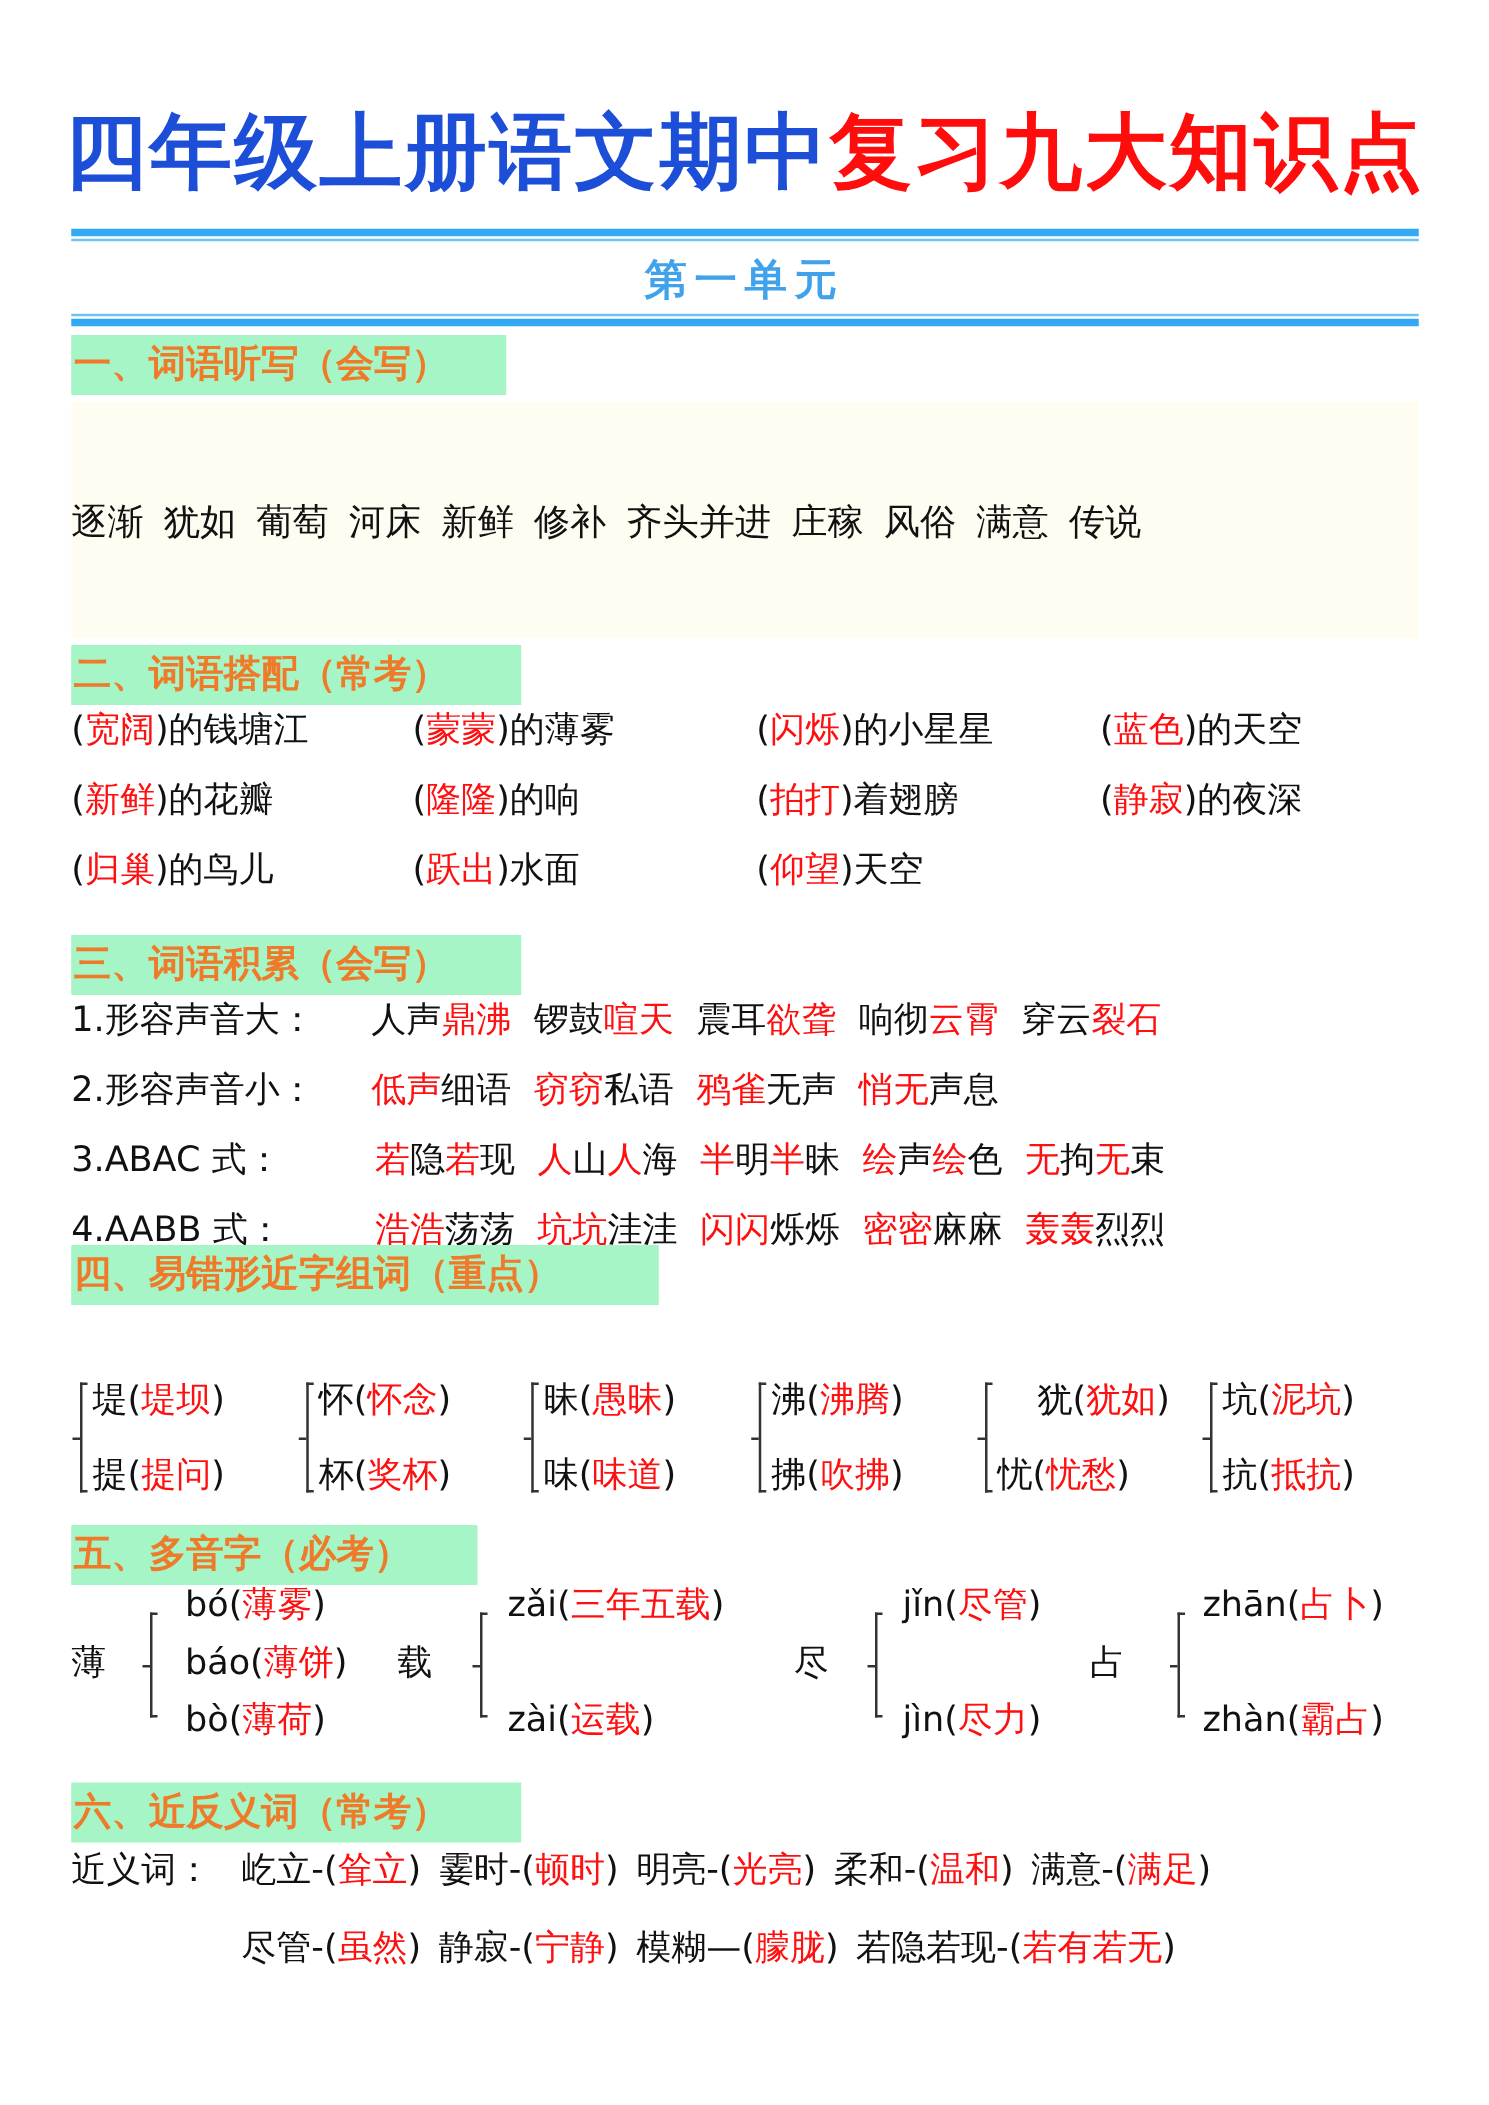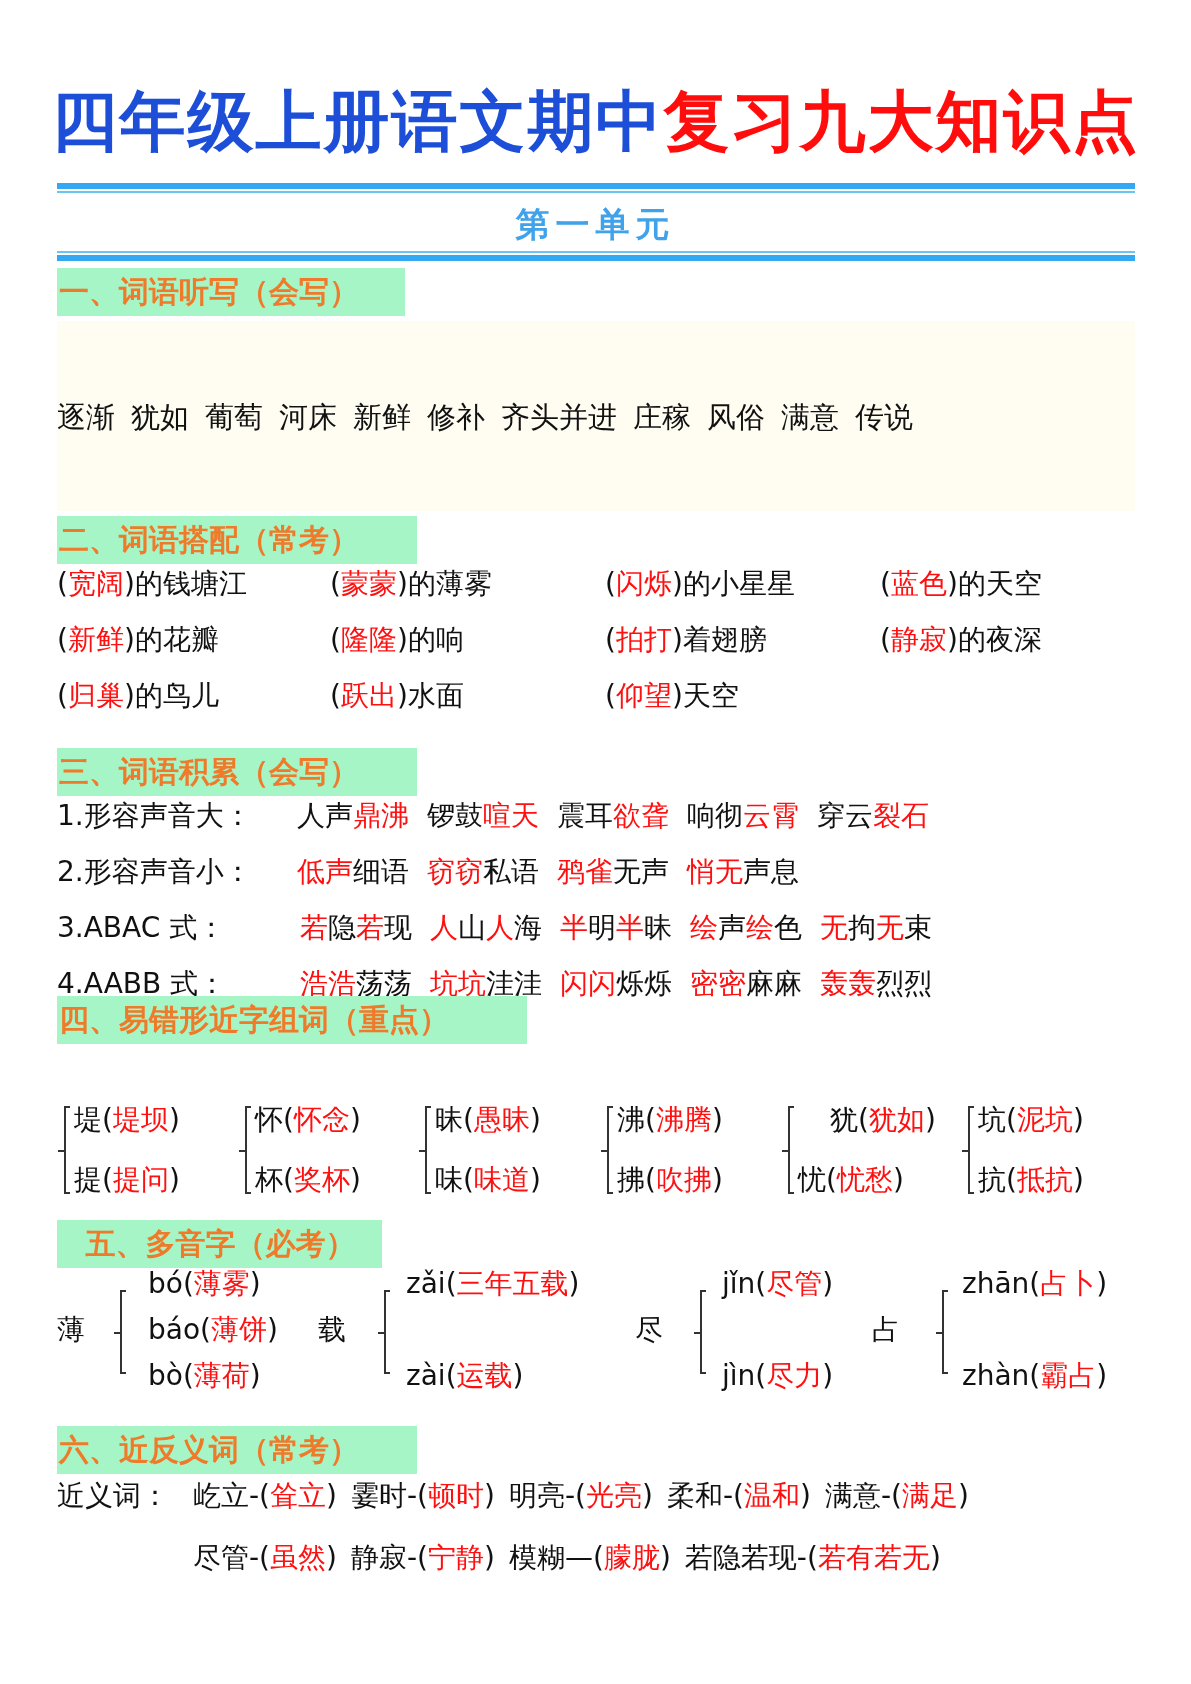--- a/index.html
+++ b/index.html
@@ -124,21 +124,21 @@
     </div>
     <div class="row" style="left: 798px; top: 1100px; margin-left: 32px;"><span class="">犹</span><span class="">(</span><span class="r">犹如</span><span class="">)</span></div>
     <div class="row" style="left: 798px; top: 1160px;"><span class="">忧</span><span class="">(</span><span class="r">忧愁</span><span class="">)</span></div>
     <div class="brace" style="left: 968px; top: 1106px; height: 88px;">
       <div class="mid"></div>
     </div>
     <div class="row" style="left: 978px; top: 1100px;"><span class="">坑</span><span class="">(</span><span class="r">泥坑</span><span class="">)</span></div>
     <div class="row" style="left: 978px; top: 1160px;"><span class="">抗</span><span class="">(</span><span class="r">抵抗</span><span class="">)</span></div>
   </div>
 
-<div class="sec-head" style="top:1220px;width:325px;text-align:center;">五、多音字（必考）</div>
+<div class="sec-head" style="top:1220px;width:325px;">五、多音字（必考）</div>
 <div id="sec5">
     <div class="row" style="left: 57px; top: 1330px; transform: translateY(-50%);"><span class="">薄</span></div>
     <div class="brace" style="left: 120px; top: 1290px; height: 84px;">
       <div class="mid"></div>
     </div>
     <div class="row" style="left: 148px; top: 1264px;"><span class="py">bó</span><span class="">(</span><span class="r">薄雾</span><span class="">)</span></div>
     <div class="row" style="left: 148px; top: 1310px;"><span class="py">báo</span><span class="">(</span><span class="r">薄饼</span><span class="">)</span></div>
     <div class="row" style="left: 148px; top: 1356px;"><span class="py">bò</span><span class="">(</span><span class="r">薄荷</span><span class="">)</span></div>
     <div class="row" style="left: 318px; top: 1330px; transform: translateY(-50%);"><span class="">载</span></div>
     <div class="brace" style="left: 384px; top: 1290px; height: 84px;">

